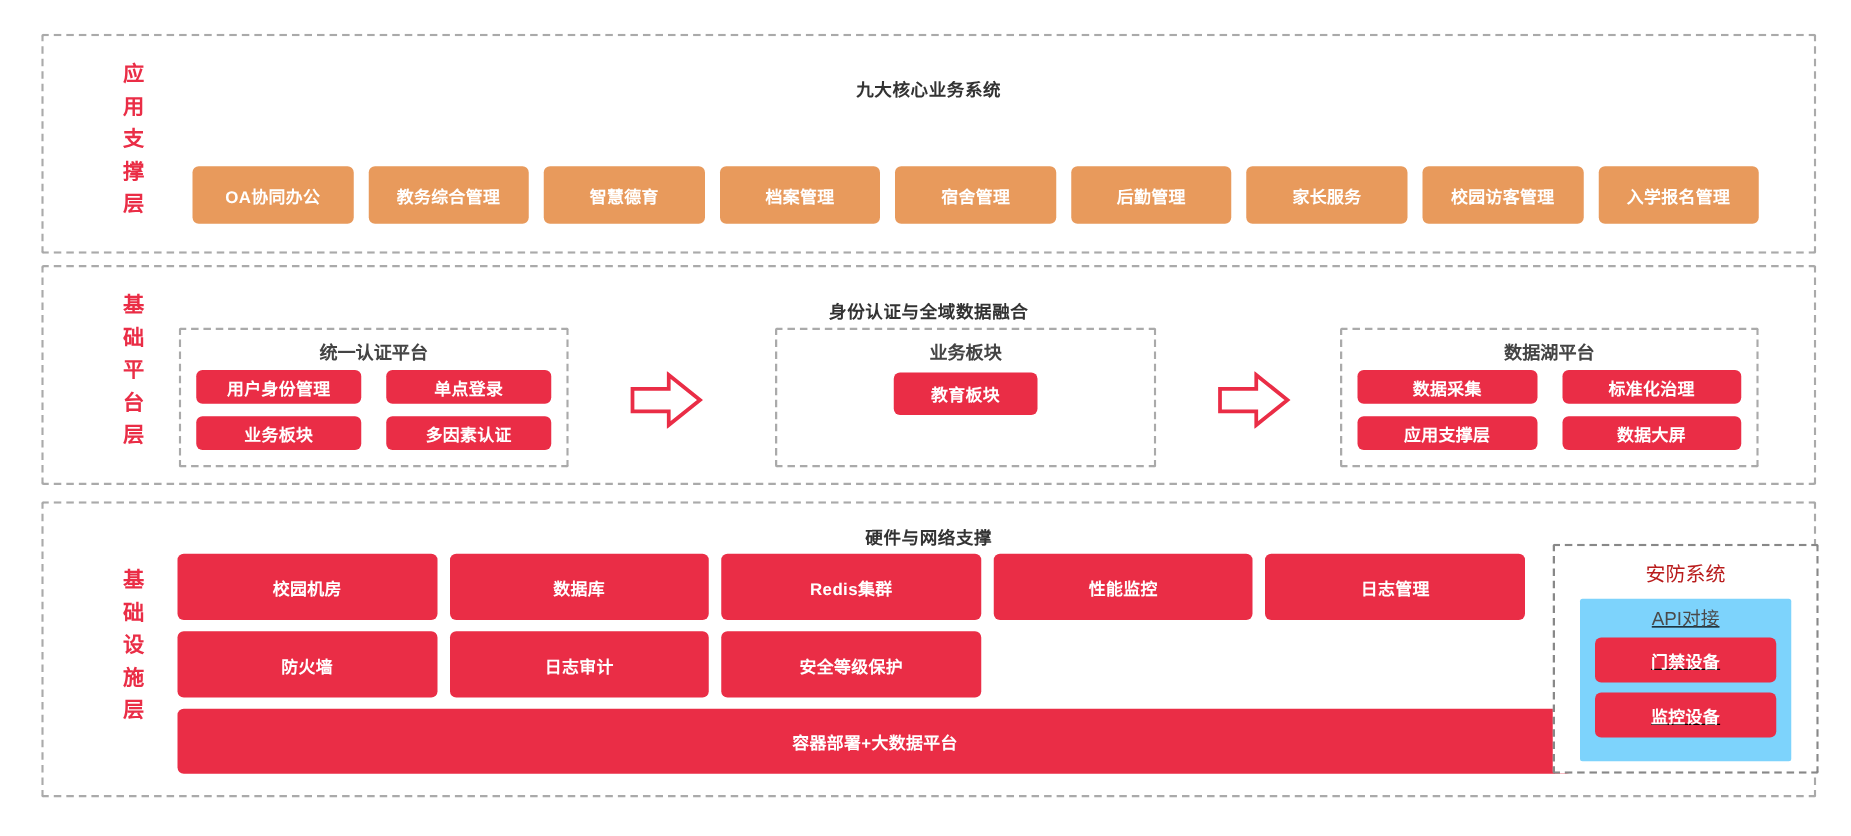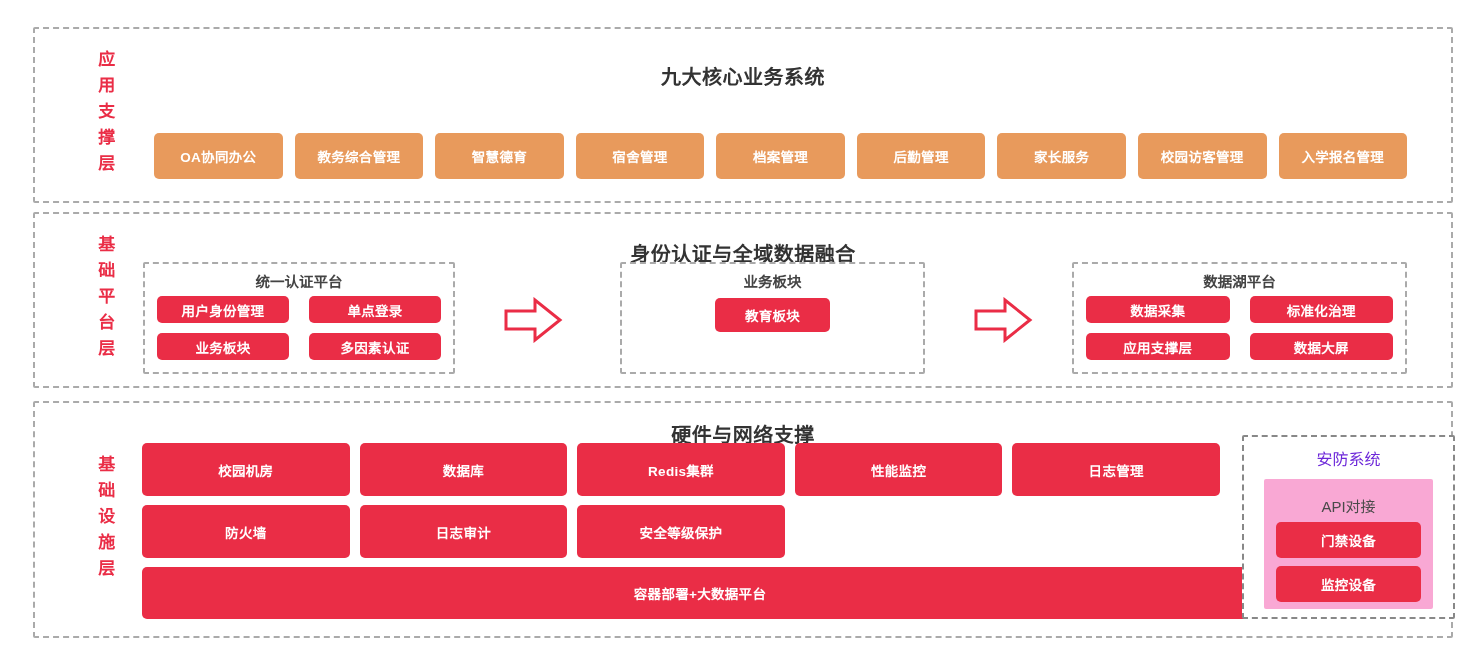--- a/index.html
+++ b/index.html
@@ -46,21 +46,21 @@
     text-orientation: upright;
     white-space: nowrap;
     user-select: none;
   }
 
   .layer-title {
     position: absolute;
     left: 0;
     width: 100%;
     text-align: center;
-    font-size: 20px;
+    font-size: 14px;
     font-weight: bold;
     color: #333333;
     letter-spacing: 0.5px;
   }
 
   
   .pill {
     display: flex;
     align-items: center;
     justify-content: center;
@@ -171,29 +171,30 @@
     border: 2px dashed #888888;
     border-radius: 2px;
     background: #ffffff;
   }
   #security-title {
     position: absolute;
     left: 0; top: 9px;
     width: 100%;
     text-align: center;
     font-size: 16px;
-    color: #6d28d9;
+    color: #b91c1c;
   }
   #api-panel {
     position: absolute;
     left: 20px; right: 20px;
     top: 42px; bottom: 8px;
-    background: #f9a8d4;
-    border-radius: 2px;
-    padding: 16px 12px 10px;
+    background: #7dd3fc;
+    border-radius: 2px;
+    padding: 4px 12px 10px;
+    text-decoration: underline;
   }
   #api-title {
     text-align: center;
     font-size: 15px;
     color: #4a4a4a;
     margin-bottom: 6px;
   }
   #api-panel .pill { height: 36px; margin-bottom: 8px; }
 </style>
 </head>
@@ -202,22 +203,22 @@
 <div class="diagram">
 
   <section class="layer" id="layer-app">
     <div class="layer-label">应用支撑层</div>
     <div class="layer-title">九大核心业务系统</div>
 
     <div id="app-row">
       <div class="pill orange">OA协同办公</div>
       <div class="pill orange">教务综合管理</div>
       <div class="pill orange">智慧德育</div>
+      <div class="pill orange">档案管理</div>
       <div class="pill orange">宿舍管理</div>
-      <div class="pill orange">档案管理</div>
       <div class="pill orange">后勤管理</div>
       <div class="pill orange">家长服务</div>
       <div class="pill orange">校园访客管理</div>
       <div class="pill orange">入学报名管理</div>
     </div>
   </section>
 
   <section class="layer" id="layer-platform">
     <div class="layer-label">基础平台层</div>
     <div class="layer-title">身份认证与全域数据融合</div>

